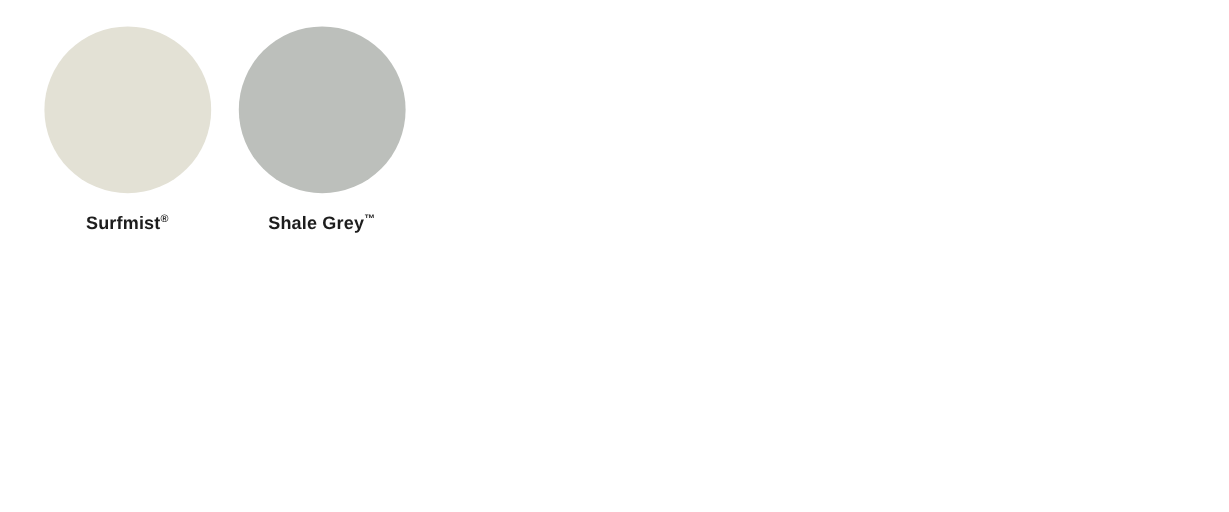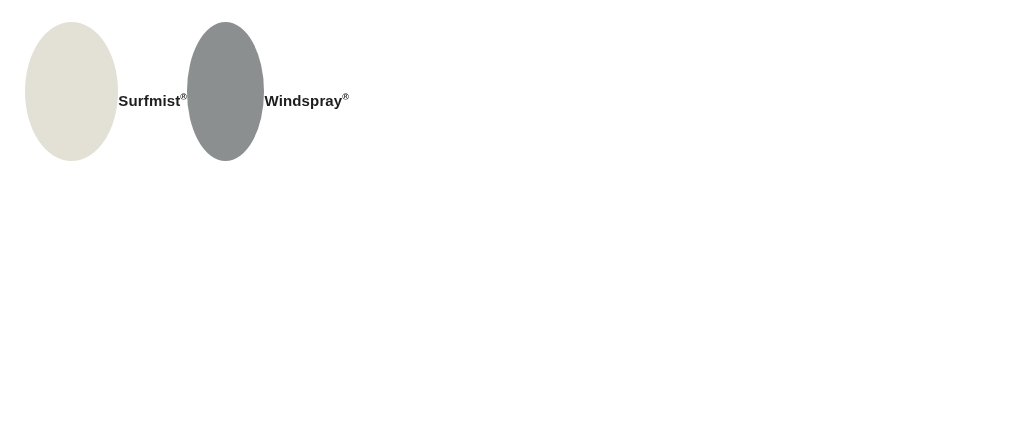--- a/index.html
+++ b/index.html
@@ -24,21 +24,21 @@
     left: 0;
     display: flex;
     align-items: flex-start;
   }
   #swatch-row-1 { top: 22px; left: 25px; }
   #swatch-row-2 { top: 239px; left: 23px; }
 
   .swatch-cell {
     width: 162px;
     display: flex;
-    flex-direction: row;
+    flex-direction: column;
     align-items: center;
     box-sizing: border-box;
   }
   .swatch-circle {
     width: 139px;
     height: 139px;
     border-radius: 50%;
     display: block;
   }
   .swatch-label {
@@ -65,27 +65,27 @@
 
   <div class="swatch-row" id="swatch-row-1">
 
     <div class="swatch-cell">
       <span class="swatch-circle" style="background-color:#E3E1D5;"></span>
       <span class="swatch-label">
         <span>Surfmist</span><span class="mark">®</span>
       </span>
     </div>
 
-
     <div class="swatch-cell">
-      <span class="swatch-circle" style="background-color:#8C8F90;"></span>
+      <span class="swatch-circle" style="background-color:#BCBFBB;"></span>
       <span class="swatch-label">
-        <span>Windspray</span><span class="mark">®</span>
+        <span>Shale Grey</span><span class="mark">™</span>
       </span>
     </div>
+
 
 
 
 
   </div>
 
 
 </div>
 
 </body></html>

